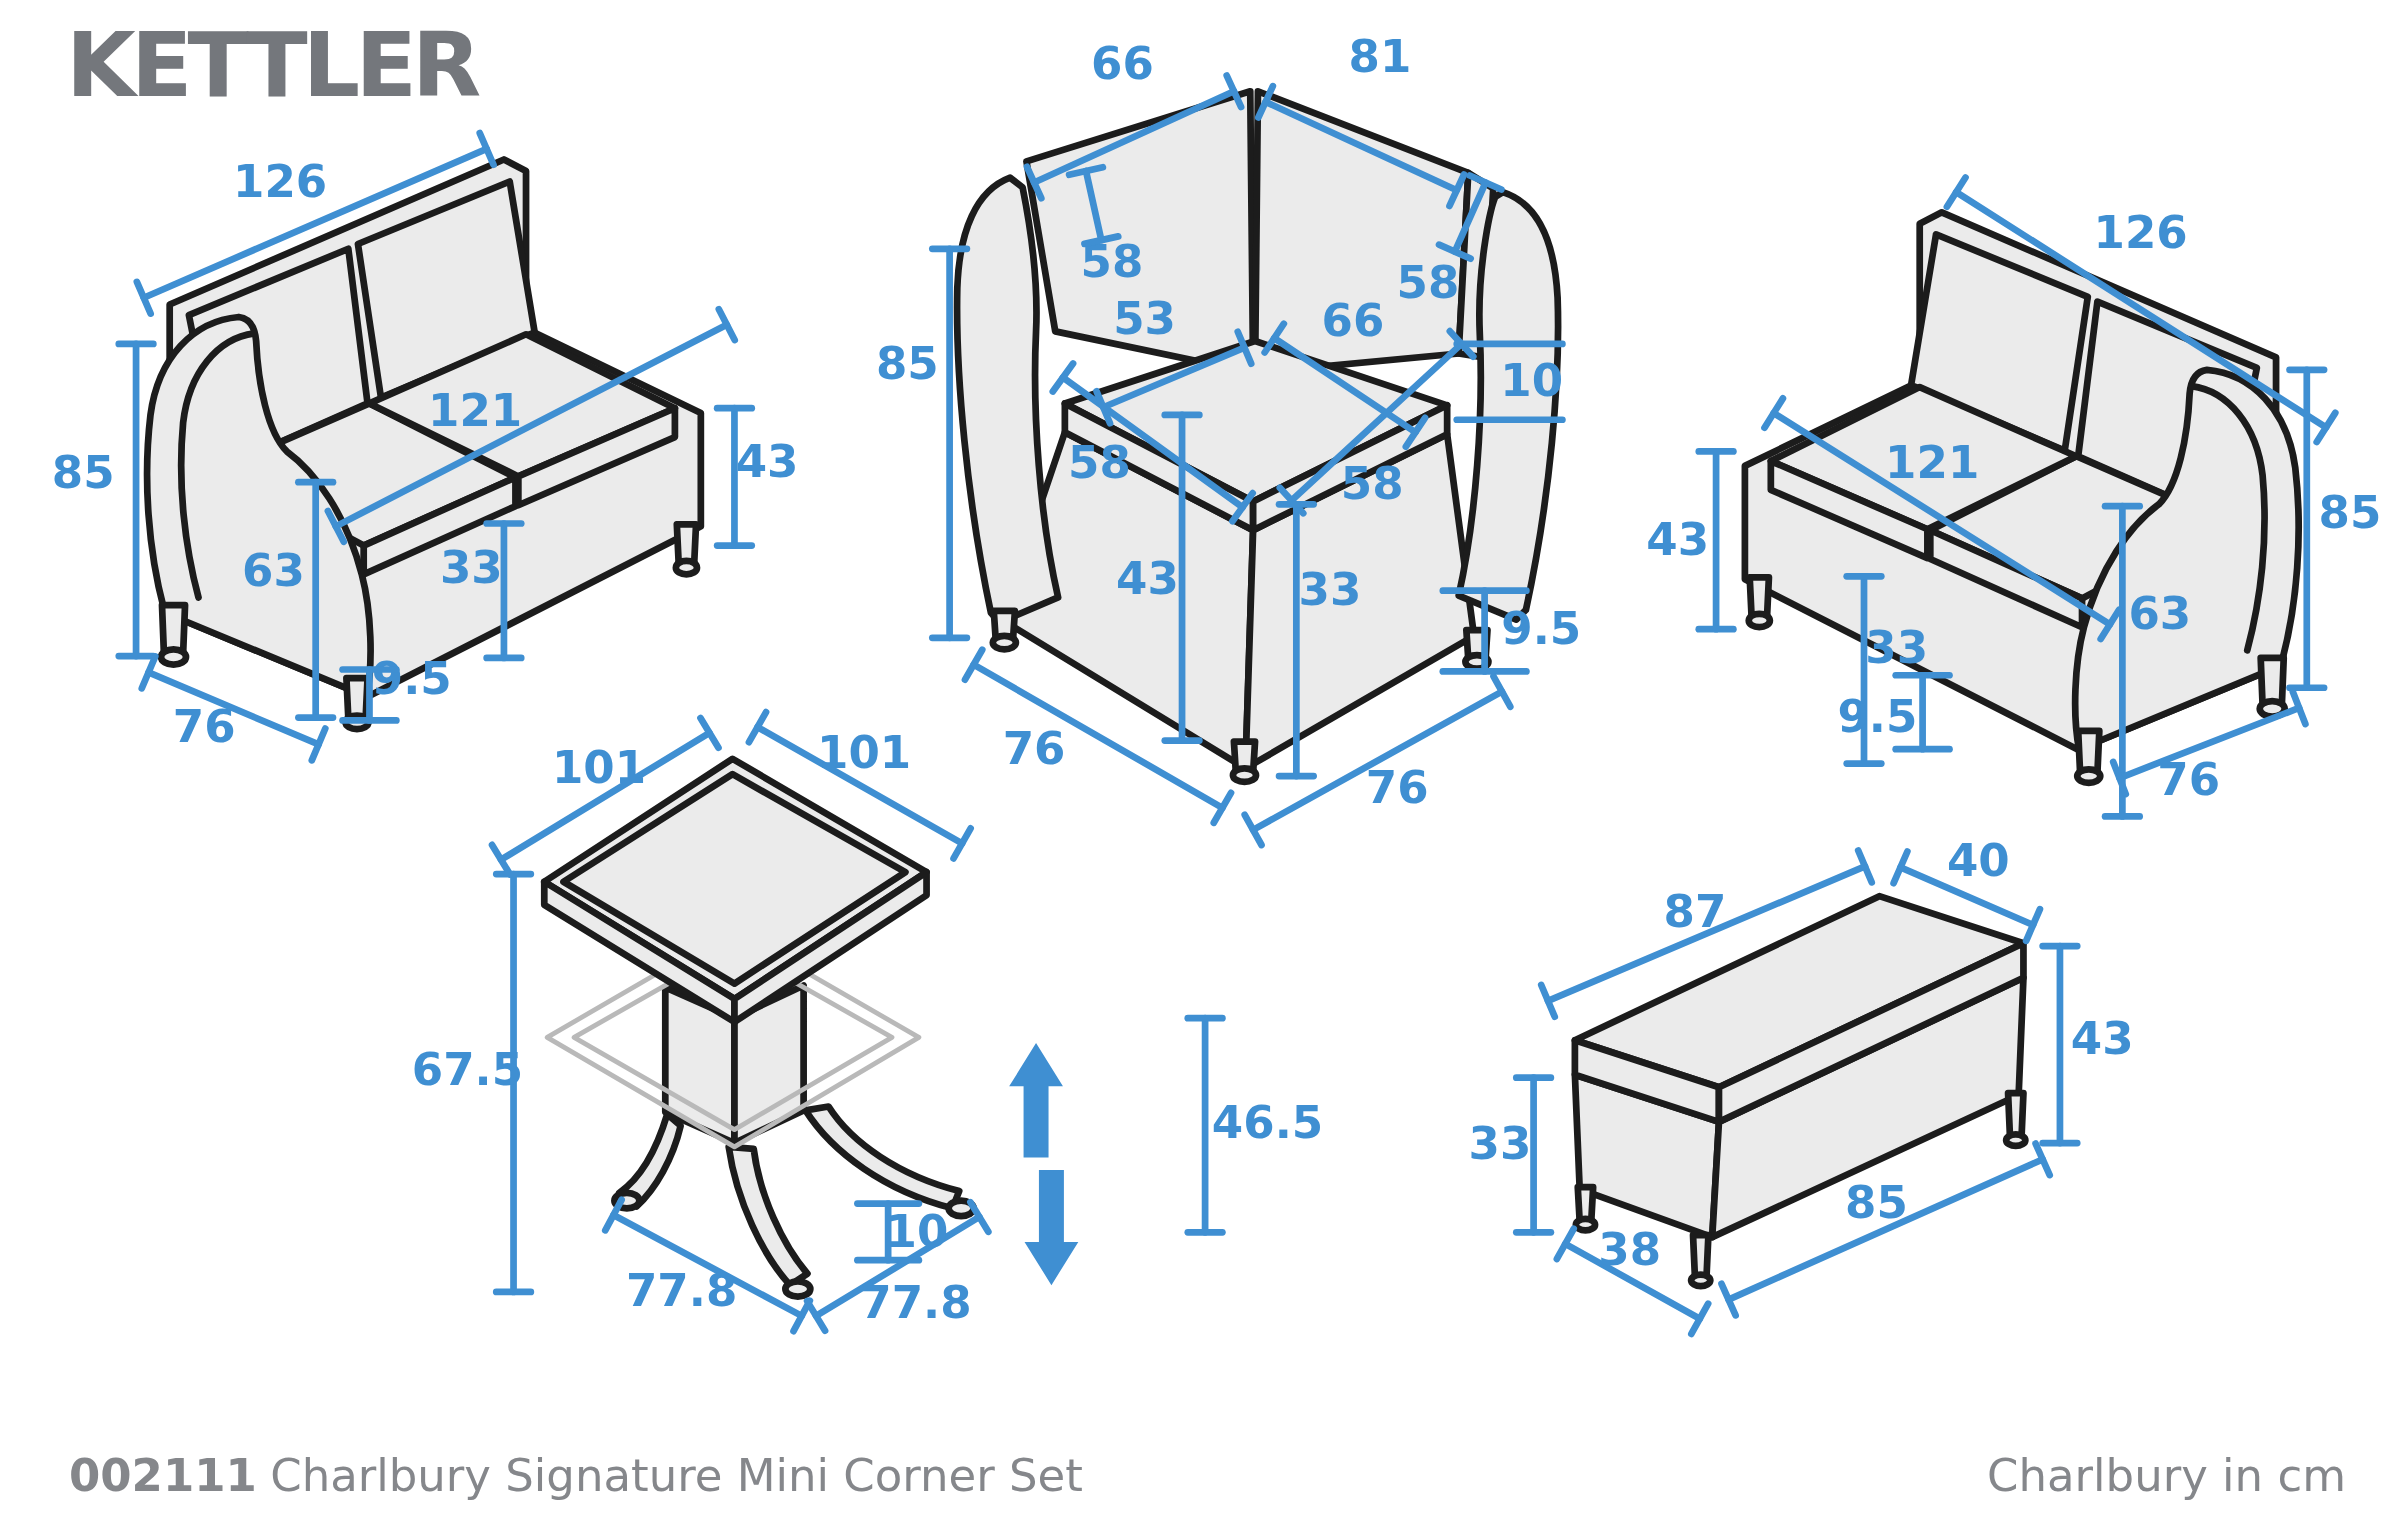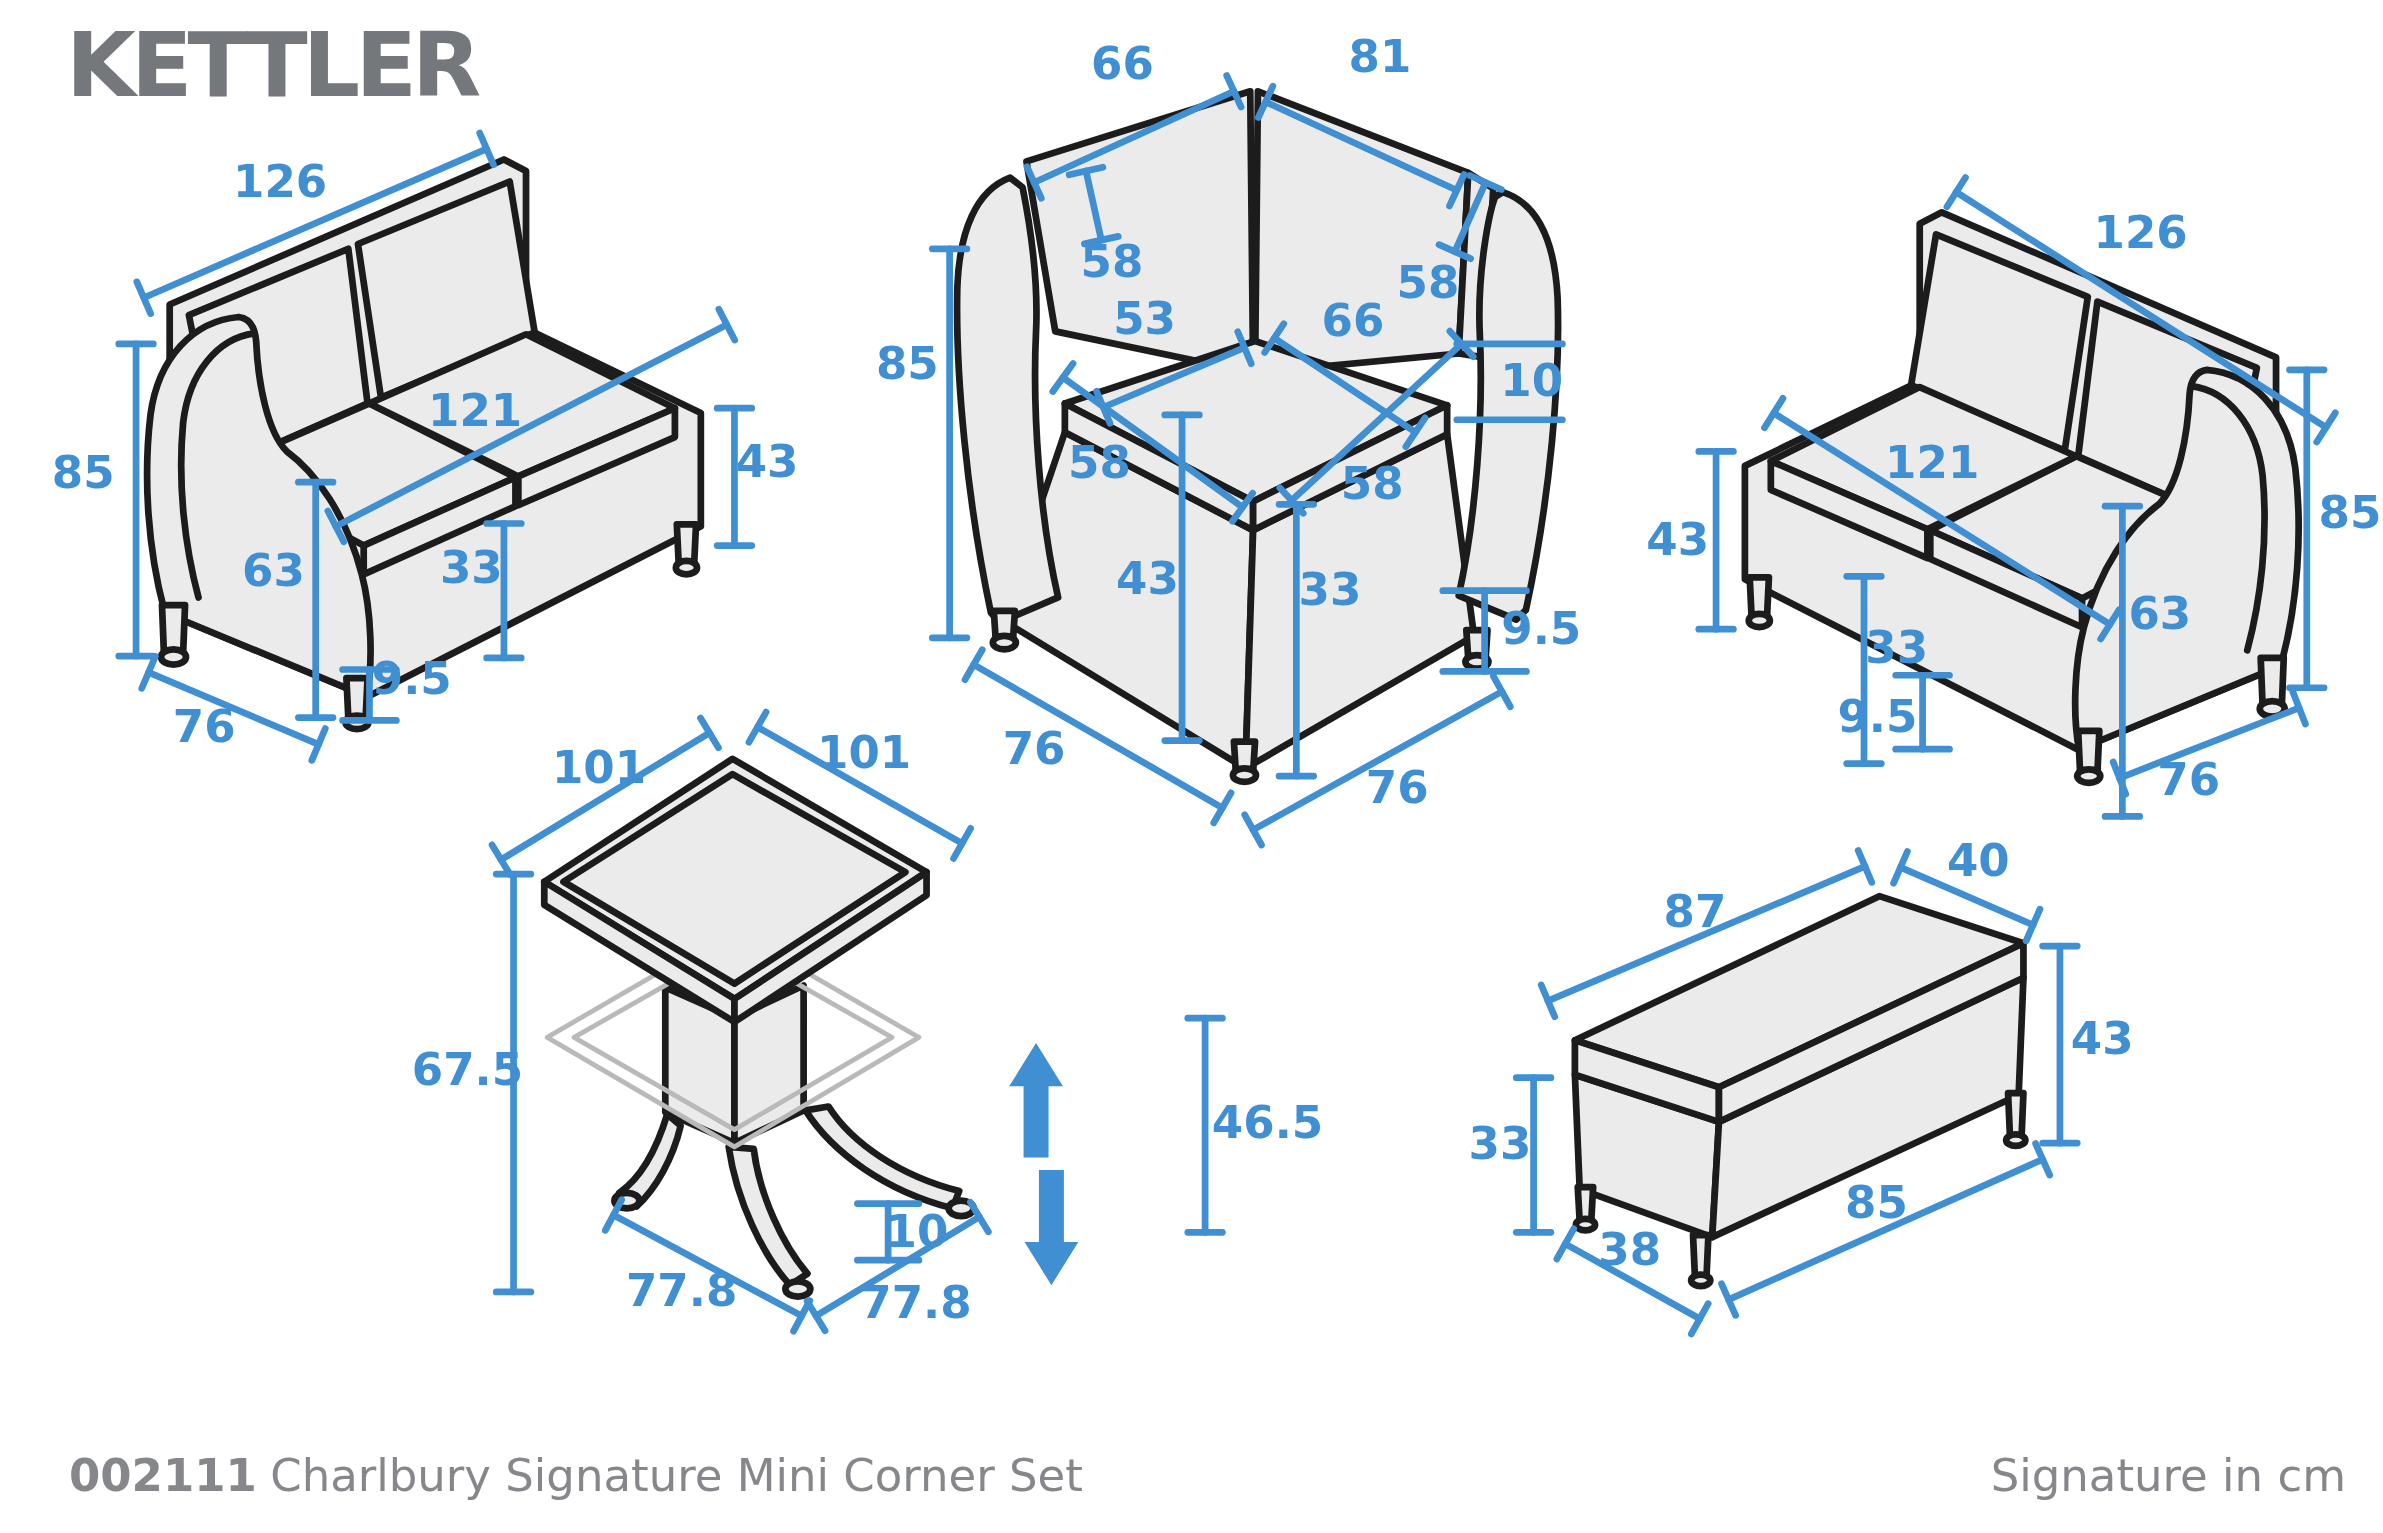--- a/index.html
+++ b/index.html
@@ -300,16 +300,16 @@
         <line x1="1761.7606388478748" y1="1357.2757764268913" x2="1744.2393611521252" y2="1388.7242235731087" class="tick"></line>
         <line x1="1775.661536475364" y1="1336.5638522427673" x2="1790.338463524636" y2="1369.4361477572327" class="tick"></line>
         <line x1="2102.661536475364" y1="1190.5638522427673" x2="2117.338463524636" y2="1223.4361477572327" class="tick"></line>
       </g>
   </svg>
 
   <div id="footer">
     <div>
       <span class="code">002111</span><span>Charlbury Signature Mini Corner Set</span>
     </div>
-    <div>Signature in cm</div>
+    <div>Charlbury in cm</div>
   </div>
 </div>
 
 
 </body></html>

